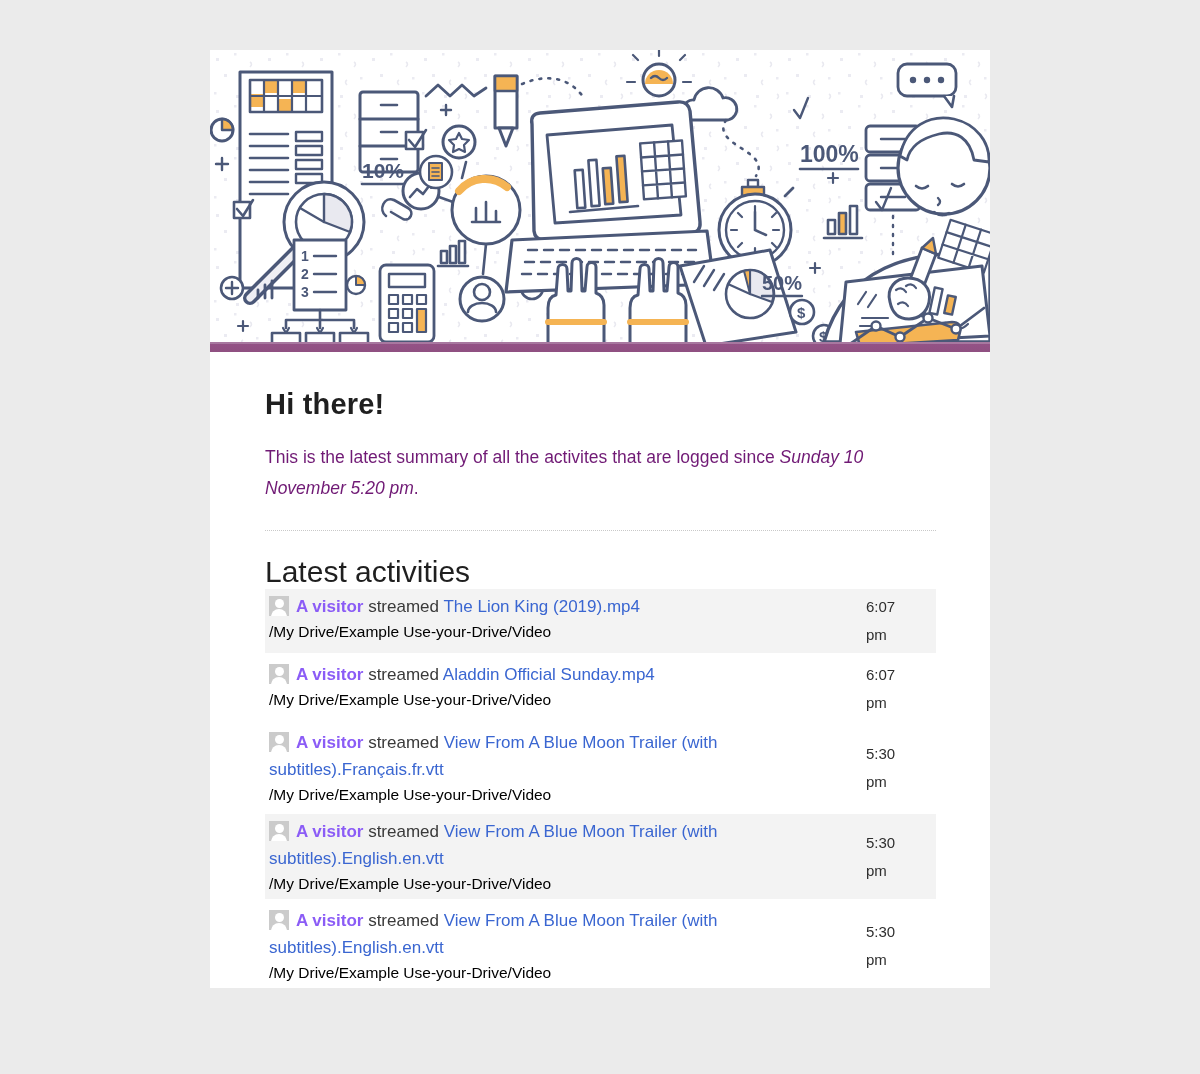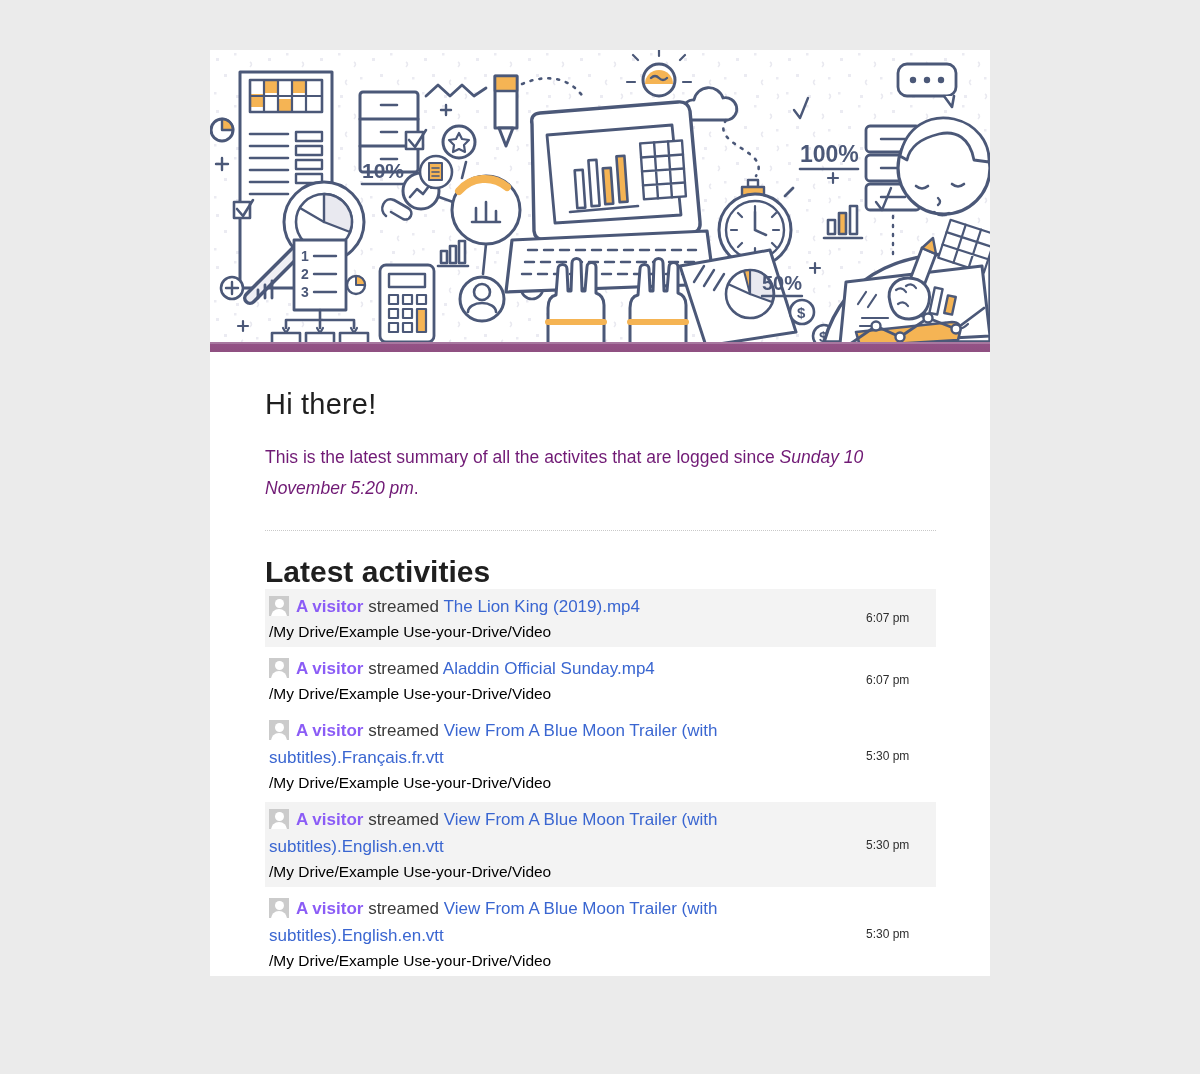--- a/index.html
+++ b/index.html
@@ -8,36 +8,36 @@
     font-family:"Liberation Sans",sans-serif;
     width:1200px;height:1074px;overflow:hidden;
   }
   .page{width:1200px;height:756px;margin:0 auto;padding-top:50px;box-sizing:border-box;}
   .card{width:780px;margin:0 auto;background:#ffffff;}
   .hero{height:292px;overflow:hidden;}
   .hero svg{display:block;}
   .accent-bar{height:10px;background:linear-gradient(to bottom,#a878a0 0%,#a878a0 22%,#945286 22%,#8f5081 100%);}
   .content{padding:0 54px 0 55px;}
 
-  h1.greeting{font-size:29px;font-weight:400;color:#1f1f1f;margin:36px 0 14px;letter-spacing:.2px;}
+  h1.greeting{font-size:29px;font-weight:700;color:#1f1f1f;margin:36px 0 14px;letter-spacing:.2px;}
   p.summary{font-size:17.5px;color:#701a75;line-height:31px;margin:21px 0 0;}
   p.summary em{font-style:italic;}
   hr.dotted{border:none;border-top:1px dotted #c9c9c9;margin:26px 0 0;}
-  h2.section-title{font-size:30px;font-weight:700;color:#1f1f1f;margin:24px 0 0;}
+  h2.section-title{font-size:30px;font-weight:400;color:#1f1f1f;margin:24px 0 0;}
   h3.day-heading{font-size:17px;font-weight:700;color:#141414;margin:52px 0 16px;}
 
   .rows{}
   .row{display:flex;padding:4px 0 4px 4px;margin-bottom:4px;}
   .row.shaded{background:#f3f3f3;}
   .row-main{flex:1;font-size:17px;color:#3a3a3a;line-height:27px;}
   .actor{color:#8b5cf6;font-weight:700;}
   .file-link{color:#3a66d1;cursor:pointer;}
   .path{font-size:15.5px;color:#000000;line-height:22px;margin-top:1px;}
   .row-time{flex:0 0 44px;padding-right:26px;display:flex;align-items:center;}
-  .time-text{font-size:12px;color:#2e2e2e;line-height:28px;}
+  .time-text{font-size:15px;color:#2e2e2e;line-height:28px;}
 
   .avatar{display:inline-block;width:20px;height:20px;background:#cbcbcb;position:relative;overflow:hidden;vertical-align:-4px;margin-right:7px;}
   .avatar::before{content:"";position:absolute;left:5.5px;top:3px;width:9px;height:9px;border-radius:50%;background:#fff;}
   .avatar::after{content:"";position:absolute;left:2px;top:13px;width:16px;height:11px;border-radius:8px 8px 0 0;background:#fff;}
 </style>
 </head>
 <body>
 
 <div class="page">
   <div class="card">

